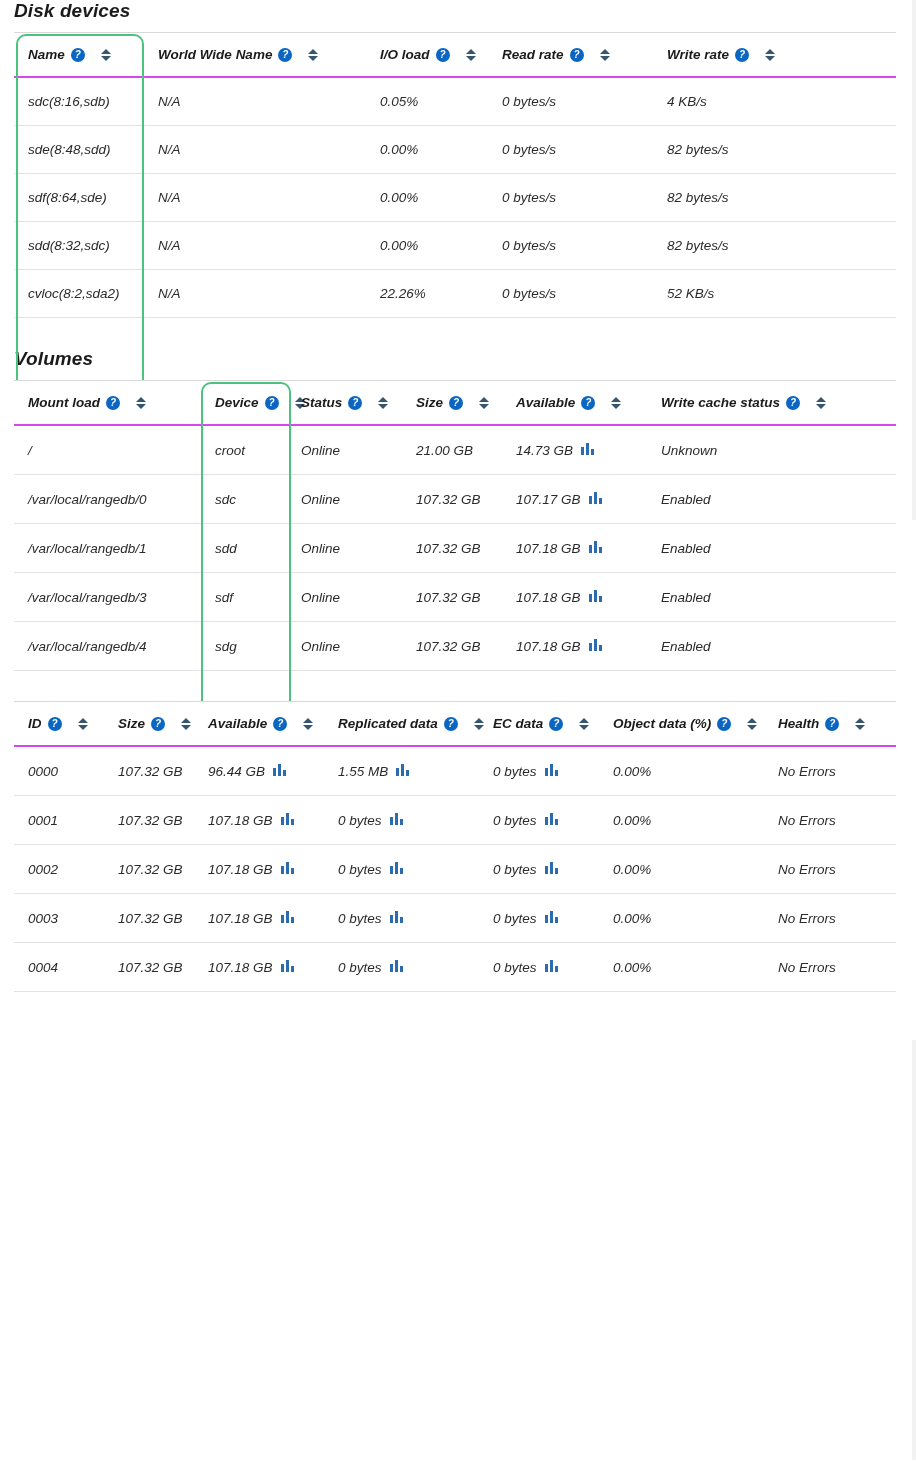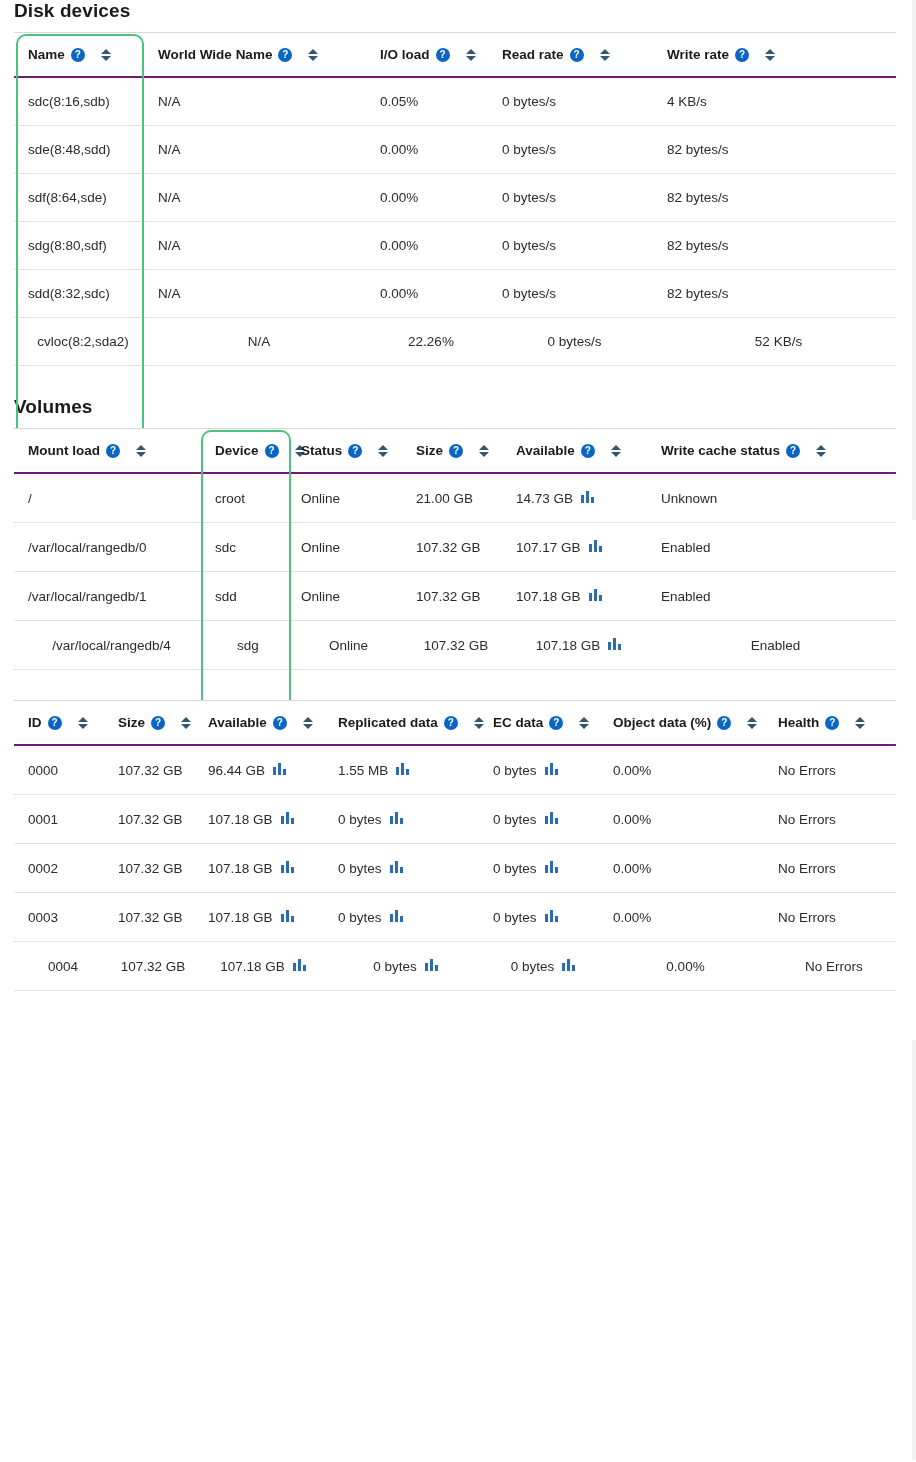--- a/index.html
+++ b/index.html
@@ -15,20 +15,21 @@
     -webkit-font-smoothing: antialiased;
   }
   .page {
     position: relative;
     width: 916px;
     padding: 0;
     box-sizing: border-box;
   }
   .section {
     margin: 0 4px 0 0;
+    font-style: italic;
   }
   h2.section-title {
     font-size: 19px;
     font-weight: bold;
     color: #1b1b1b;
     margin: 0 0 10px 14px;
     letter-spacing: 0.1px;
   }
   .table-wrap {
     position: relative;
@@ -40,35 +41,34 @@
     table-layout: fixed;
     background: #fff;
   }
   table.data thead th {
     text-align: right;
     font-size: 13.5px;
     font-weight: bold;
     color: #1b1b1b;
     padding: 14px 6px 14px 14px;
     border-top: 1px solid #d9d9d9;
-    border-bottom: 2px solid #701a75;
+    border-bottom: 2px solid #d946ef;
     vertical-align: middle;
     white-space: nowrap;
   }
   table.data tbody td {
     font-size: 13.5px;
     color: #2b2b2b;
     padding: 16px 6px 16px 14px;
     border-bottom: 1px solid #e3e3e3;
     vertical-align: middle;
     white-space: nowrap;
   }
   table.data tbody tr:last-child td {
     border-bottom: 1px solid #e3e3e3;
-    text-align: center;
   }
   .th-inner {
     display: flex;
     align-items: center;
     gap: 6px;
   }
   .help-icon {
     display: inline-flex;
     align-items: center;
     justify-content: center;
@@ -215,27 +215,20 @@
             <td>82 bytes/s</td>
           </tr>
           <tr>
             <td>sdf(8:64,sde)</td>
             <td>N/A</td>
             <td>0.00%</td>
             <td>0 bytes/s</td>
             <td>82 bytes/s</td>
           </tr>
           <tr>
-            <td>sdg(8:80,sdf)</td>
-            <td>N/A</td>
-            <td>0.00%</td>
-            <td>0 bytes/s</td>
-            <td>82 bytes/s</td>
-          </tr>
-          <tr>
             <td>sdd(8:32,sdc)</td>
             <td>N/A</td>
             <td>0.00%</td>
             <td>0 bytes/s</td>
             <td>82 bytes/s</td>
           </tr>
           <tr>
             <td>cvloc(8:2,sda2)</td>
             <td>N/A</td>
             <td>22.26%</td>
@@ -379,20 +372,39 @@
                       <rect x="0" y="5" width="3" height="8" fill="#2b6cb0"></rect>
                       <rect x="5" y="1" width="3" height="12" fill="#2b6cb0"></rect>
                       <rect x="10" y="7" width="3" height="6" fill="#2b6cb0"></rect>
                     </svg>
                 </span>
               </span>
             </td>
             <td>Enabled</td>
           </tr>
           <tr>
+            <td>/var/local/rangedb/3</td>
+            <td>sdf</td>
+            <td>Online</td>
+            <td>107.32 GB</td>
+            <td>
+              <span class="cell-flex">
+                <span>107.18 GB</span>
+                <span class="chart-icon">
+                  <svg width="13" height="13" viewBox="0 0 13 13">
+                      <rect x="0" y="5" width="3" height="8" fill="#2b6cb0"></rect>
+                      <rect x="5" y="1" width="3" height="12" fill="#2b6cb0"></rect>
+                      <rect x="10" y="7" width="3" height="6" fill="#2b6cb0"></rect>
+                    </svg>
+                </span>
+              </span>
+            </td>
+            <td>Enabled</td>
+          </tr>
+          <tr>
             <td>/var/local/rangedb/4</td>
             <td>sdg</td>
             <td>Online</td>
             <td>107.32 GB</td>
             <td>
               <span class="cell-flex">
                 <span>107.18 GB</span>
                 <span class="chart-icon">
                   <svg width="13" height="13" viewBox="0 0 13 13">
                       <rect x="0" y="5" width="3" height="8" fill="#2b6cb0"></rect>

